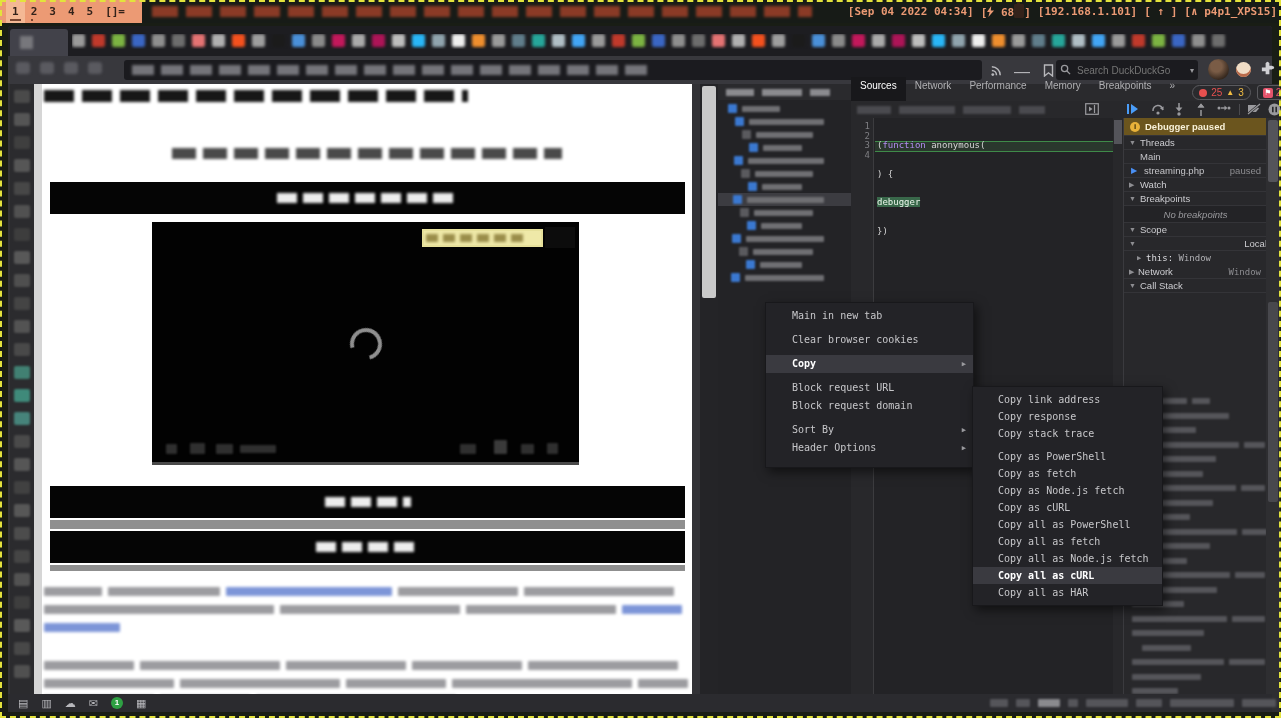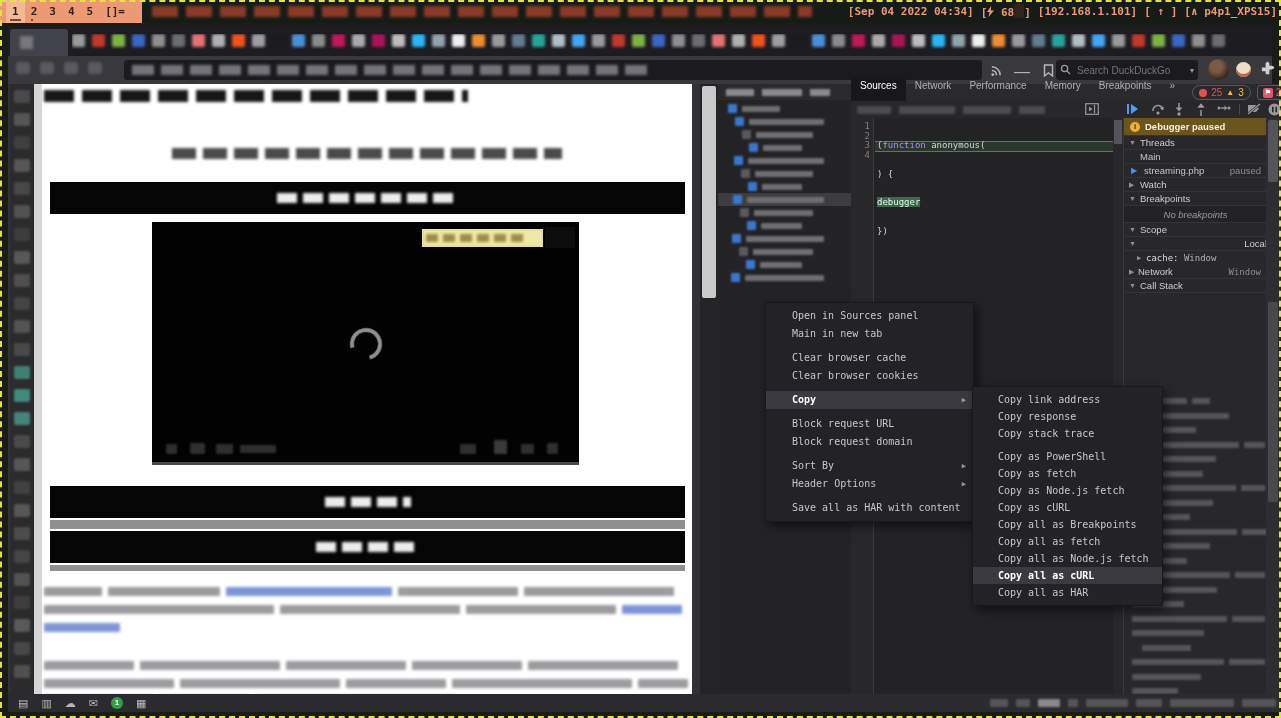--- a/index.html
+++ b/index.html
@@ -564,21 +564,21 @@
             <span>No breakpoints</span>
           </div>
         <div class="sb-row sb-head">
             <span class="caret">▼</span>
             <span>Scope</span>
           </div>
         <div class="sb-row sb-head" style="padding-left:14px;justify-content:flex-end;">
             <span class="caret">▼</span>
             <span>Local</span>
           </div>
-        <div class="sb-row sb-item mono" style="padding-left:22px;border-bottom:none;"><span class="caret" style="left:13px;">▶</span><span style="color:#dcdce0;">cache:</span>&nbsp;<span style="color:#b0b0b4;">Window</span></div>
+        <div class="sb-row sb-item mono" style="padding-left:22px;border-bottom:none;"><span class="caret" style="left:13px;">▶</span><span style="color:#dcdce0;">this:</span>&nbsp;<span style="color:#b0b0b4;">Window</span></div>
         <div class="sb-row sb-head" style="padding-left:14px;">
             <span class="caret">▶</span>
             <span>Network</span>
             <span class="right-val mono">Window</span>
           </div>
         <div class="sb-row sb-head">
             <span class="caret">▼</span>
             <span>Call Stack</span>
           </div>
         <div class="cs-rows">
@@ -681,47 +681,44 @@
           <i style="width:10px"></i>
           <i style="width:42px"></i>
           <i style="width:26px"></i>
           <i style="width:64px"></i>
           <i style="width:34px"></i>
       </div>
     </div>
   </div>
 
   <div class="menu" style="left:765px;top:302px;width:207px;">
-    <div class="mi">Open in Sources panel</div>
     <div class="mi">Main in new tab</div>
     <div class="mgap"></div>
-    <div class="mi">Clear browser cache</div>
     <div class="mi">Clear browser cookies</div>
     <div class="mgap"></div>
     <div class="mi hl"><span>Copy</span><span class="arr">▶</span></div>
     <div class="mgap"></div>
     <div class="mi">Block request URL</div>
     <div class="mi">Block request domain</div>
     <div class="mgap"></div>
     <div class="mi"><span>Sort By</span><span class="arr">▶</span></div>
     <div class="mi"><span>Header Options</span><span class="arr">▶</span></div>
     <div class="mgap"></div>
-    <div class="mi">Save all as HAR with content</div>
   </div>
 
   <div class="menu sub" style="left:972px;top:386px;width:189px;">
     <div class="mi">Copy link address</div>
     <div class="mi">Copy response</div>
     <div class="mi">Copy stack trace</div>
     <div class="mgap"></div>
     <div class="mi">Copy as PowerShell</div>
     <div class="mi">Copy as fetch</div>
     <div class="mi">Copy as Node.js fetch</div>
     <div class="mi">Copy as cURL</div>
-    <div class="mi">Copy all as Breakpoints</div>
+    <div class="mi">Copy all as PowerShell</div>
     <div class="mi">Copy all as fetch</div>
     <div class="mi">Copy all as Node.js fetch</div>
     <div class="mi hl">Copy all as cURL</div>
     <div class="mi">Copy all as HAR</div>
   </div>
 
   <div class="frame"></div>
 </div>
 
 </body></html>

